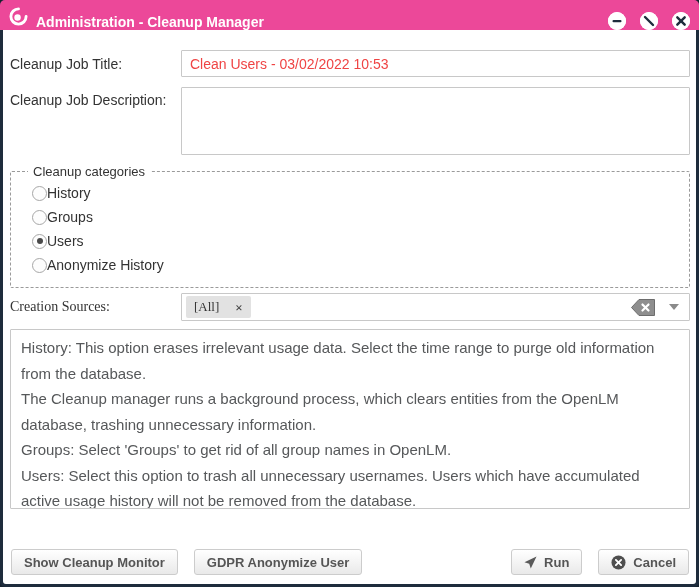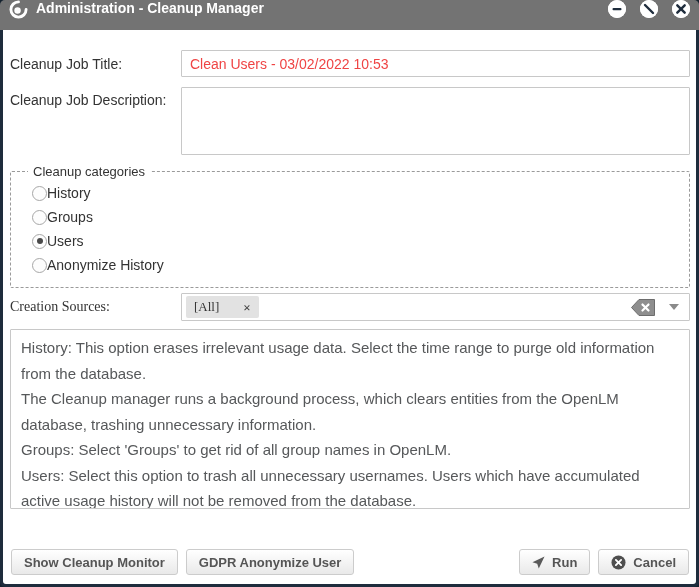--- a/index.html
+++ b/index.html
@@ -11,23 +11,23 @@
   .window {
     width: 699px; height: 587px;
     background: #1e2c3c;
     border-radius: 5px;
     display: flex; flex-direction: column;
     overflow: hidden;
   }
   
   .titlebar {
     height: 30px; flex: 0 0 30px;
-    display: flex; align-items: flex-start;
+    display: flex; align-items: flex-end;
     padding: 0 9px; gap: 8px;
-    background: #737373;
+    background: #ec4899;
   }
   .titlebar-title {
     color: #ffffff; font-size: 14px; font-weight: bold;
     white-space: nowrap;
   }
   .titlebar-spacer { flex: 1; }
   .tb-btn {
     width: 18px; height: 18px; border-radius: 50%;
     background: #ffffff; position: relative;
     margin-left: 6px; cursor: pointer;
@@ -97,42 +97,42 @@
   .row-sources { margin-top: 5px; font-family: Liberation Serif, serif; }
   .multiselect {
     flex: 1; height: 28px;
     border: 1px solid #c8c8c8; border-radius: 1px;
     display: flex; align-items: center;
     padding: 0 6px 0 4px; gap: 6px;
     background: #fff;
   }
   .chip {
     background: #e2e2e2; border-radius: 2px;
-    display: flex; align-items: center; gap: 24px;
+    display: flex; align-items: center; gap: 16px;
     padding: 3px 8px; font-size: 13px; color: #333;
   }
   .chip-x { font-size: 13px; font-weight: bold; color: #444; cursor: pointer; line-height: 1; }
   .ms-spacer { flex: 1; }
   .ms-clear { cursor: pointer; display: flex; align-items: center; }
   .ms-caret {
     width: 0; height: 0; margin-left: 8px; margin-right: 4px;
     border-left: 5px solid transparent; border-right: 5px solid transparent;
     border-top: 6px solid #8a8a8a; cursor: pointer;
   }
   
   .infobox {
     margin-top: 8px; height: 180px; overflow: hidden;
     border: 1px solid #c8c8c8; border-radius: 1px;
     padding: 5px 10px; color: #56585a;
     font-size: 15px; line-height: 25.5px;
   }
   
   .footer {
     margin-top: auto;
-    display: flex; align-items: center; gap: 8px;
+    display: flex; align-items: center; gap: 16px;
     padding: 0 1px 1px 1px;
   }
   .btn {
     height: 26px;
     border: 1px solid #cccccc; border-radius: 3px;
     background: linear-gradient(#ffffff, #e9e9e9);
     color: #555; font-family: "Liberation Sans", sans-serif;
     font-size: 13px; font-weight: bold;
     padding: 0 12px; cursor: pointer;
     display: inline-flex; align-items: center; gap: 7px;

